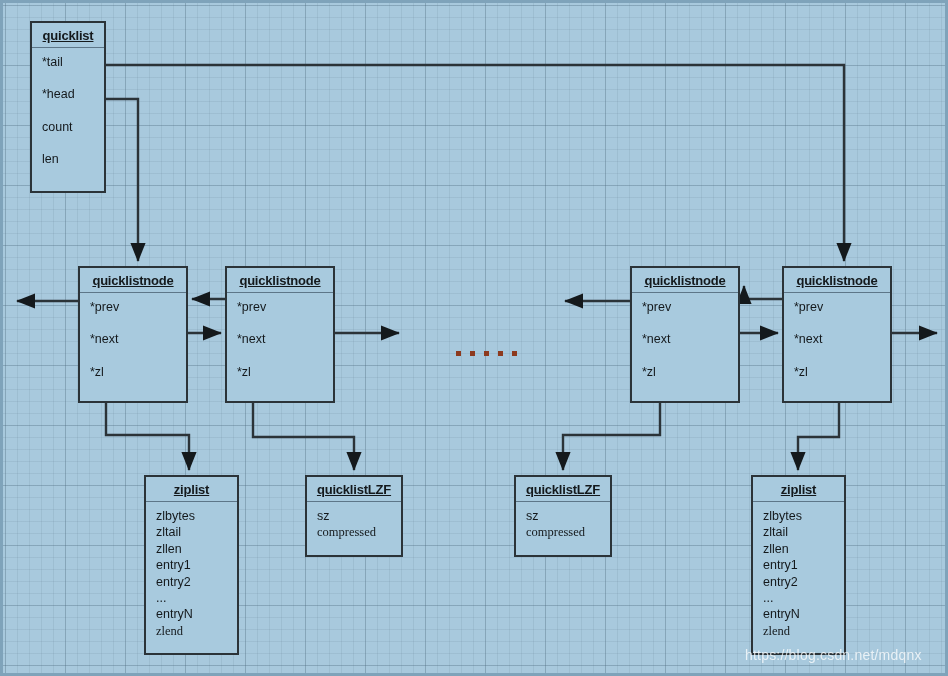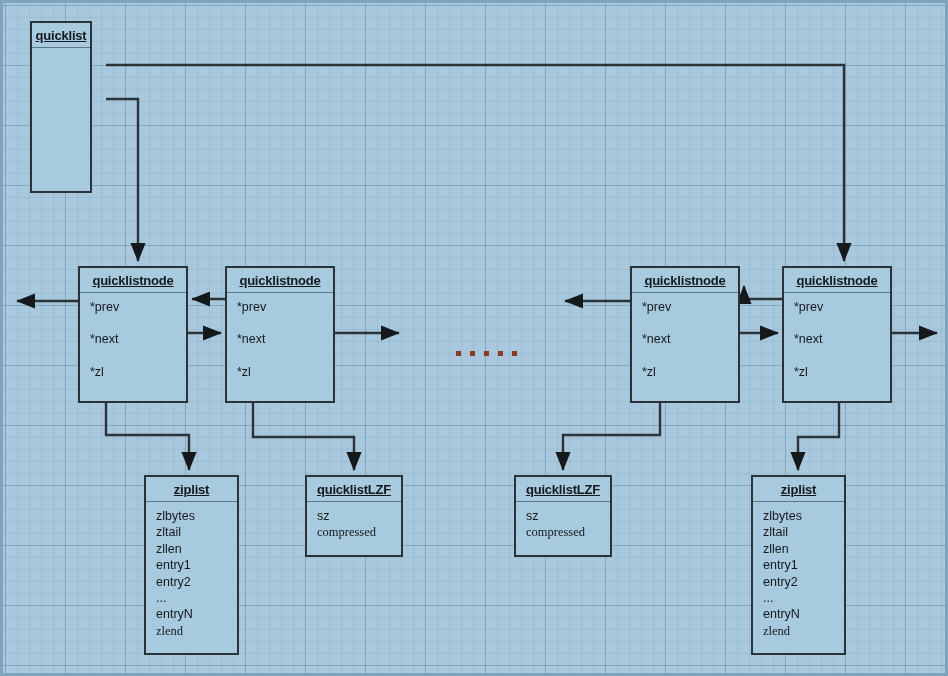--- a/index.html
+++ b/index.html
@@ -99,22 +99,28 @@
       <path d="M103,400 L103,432 L186,432 L186,467"></path>
 
       <path d="M250,400 L250,434 L351,434 L351,467"></path>
 
       <path d="M657,400 L657,432 L560,432 L560,467"></path>
 
       <path d="M836,400 L836,434 L795,434 L795,467"></path>
     </g>
   </svg>
 
-  <div class="box spaced" style="left:27px;top:18px;width:62px;height:172px;">
+  <div class="box spaced" style="left:27px;top:18px;width:76px;height:172px;">
     <div class="title">quicklist</div>
+    <div class="fields">
+      <div class="f">*tail</div>
+      <div class="f">*head</div>
+      <div class="f">count</div>
+      <div class="f">len</div>
+    </div>
   </div>
 
   <div class="box spaced" style="left:75px;top:263px;width:110px;height:137px;">
     <div class="title">quicklistnode</div>
     <div class="fields">
       <div class="f">*prev</div>
       <div class="f">*next</div>
       <div class="f">*zl</div>
     </div>
   </div>
@@ -191,14 +197,15 @@
   </div>
 
   <div class="ell" id="ellipsis" style="left:453px;top:348px;">
       <i style="background: rgb(141, 58, 30);"></i>
       <i style="background: rgb(141, 58, 30);"></i>
       <i style="background: rgb(141, 58, 30);"></i>
       <i style="background: rgb(141, 58, 30);"></i>
       <i style="background: rgb(141, 58, 30);"></i>
     </div>
 
+  <div class="watermark" style="left:742px;top:644px;">https://blog.csdn.net/mdqnx</div>
 
 </div>
 
 </body></html>

